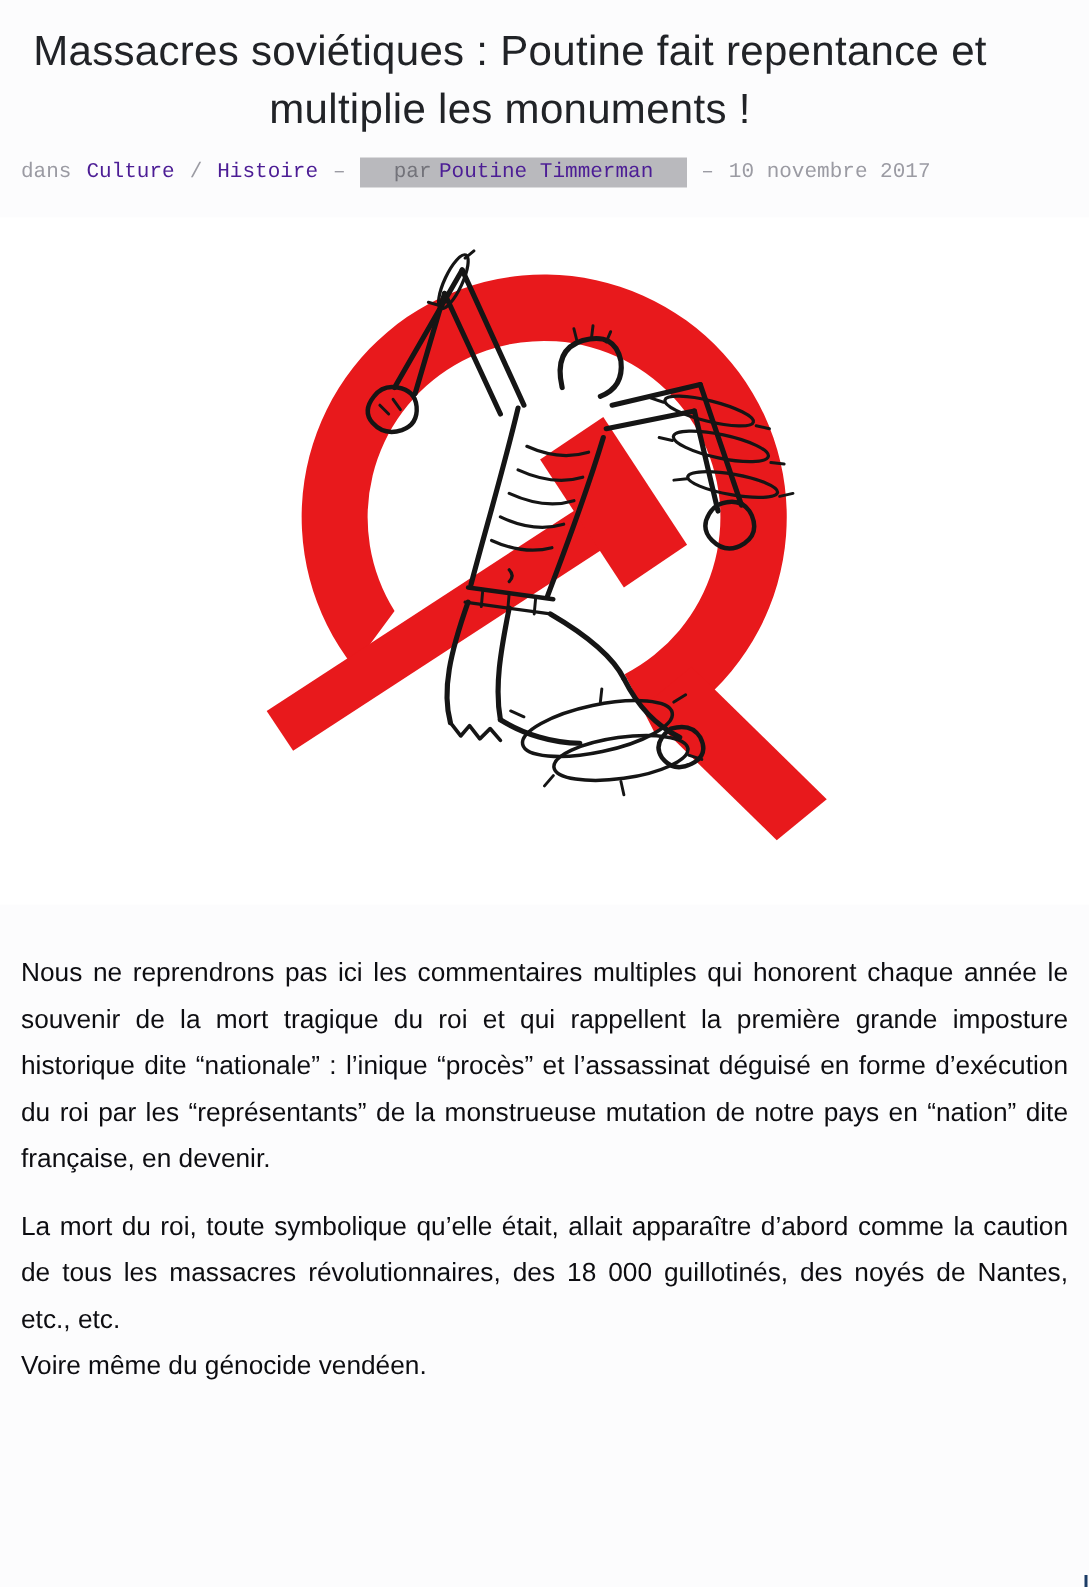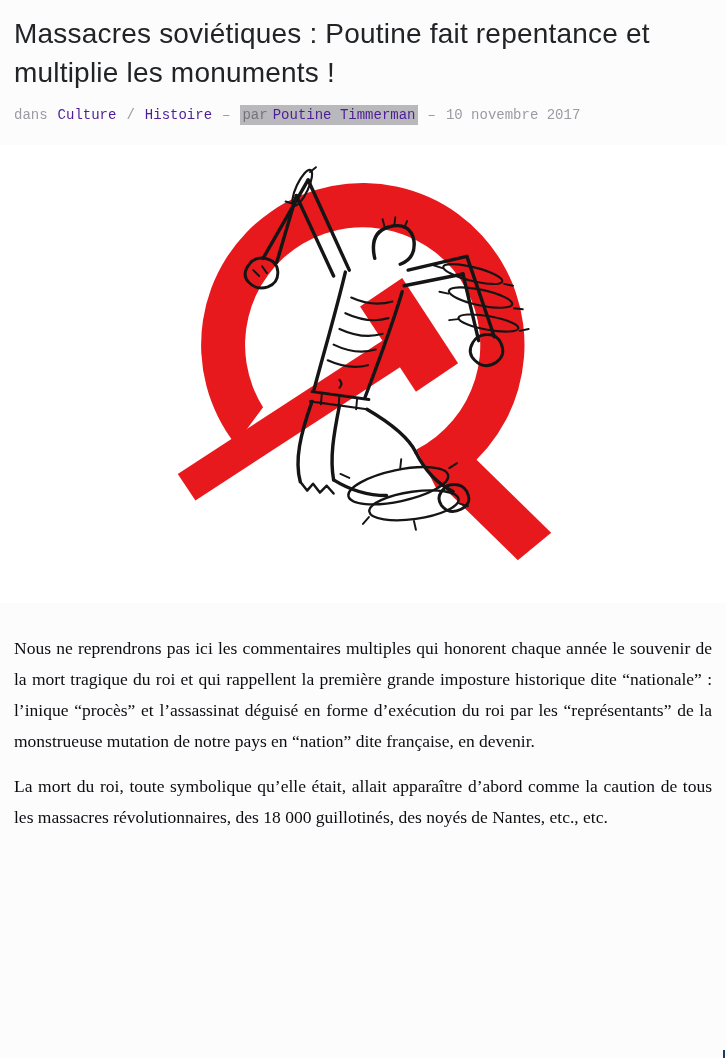--- a/index.html
+++ b/index.html
@@ -15,52 +15,53 @@
   .page { width: 100%; height: 100%; position: relative; }
 
   h1.title {
     margin: 14px 14px 0;
     max-width: 652px;
     font-size: 28px;
     line-height: 39px;
     font-weight: 400;
     color: #212327;
     letter-spacing: 0.2px;
+    text-align: center;
   }
 
   .meta {
     margin: 13px 14px 0;
     font-size: 14px;
     color: #9b9ba3;
     display: flex;
     align-items: center;
     gap: 10px;
     white-space: nowrap;
     font-family: Liberation Mono, monospace;
   }
   .meta .lnk { color: #4c1d95; text-decoration: none; cursor: pointer; }
   .author-chip {
     background: #b9b9bd;
-    padding: 2px 2px;
+    padding: 2px 22px;
     display: inline-flex;
     gap: 5px;
     align-items: center;
   }
   .author-chip .by { color: #73737a; }
 
   figure.illustration {
     margin: 20px 0 0;
     display: flex;
     justify-content: center;
     background: #ffffff;
   }
 
   section.body-text {
     margin: 30px 14px 0;
-    font-family: Liberation Serif, serif;
+    font-family: Liberation Sans, sans-serif;
     font-size: 17.5px;
     line-height: 31px;
     color: #0d0d11;
     text-align: justify;
   }
   section.body-text p { margin: 0; }
   section.body-text p.gap-after { margin-bottom: 14px; }
   .edge-line {
     position: absolute; right: 1px; bottom: 0;
     width: 2px; height: 22px; background: #1c3c66;
@@ -144,17 +145,18 @@
         <ellipse stroke-width="2.4" cx="236" cy="344" rx="52" ry="16" transform="rotate(-12 236 344)"></ellipse>
         <ellipse stroke-width="2.4" cx="252" cy="364" rx="46" ry="14" transform="rotate(-8 252 364)"></ellipse>
         <path stroke-width="2" d="M 186 336 l -9 -4 M 288 326 l 8 -5 M 206 376 l -6 7 M 298 362 l 9 3 M 238 326 l 1 -9 M 252 380 l 2 9"></path>
       </g>
     </svg>
   </figure>
 
   <section class="body-text">
     <p class="gap-after">Nous ne reprendrons pas ici les commentaires multiples qui honorent chaque année le souvenir de la mort tragique du roi et qui rappellent la première grande imposture historique dite “nationale” : l’inique “procès” et l’assassinat déguisé en forme d’exécution du roi par les “représentants” de la monstrueuse mutation de notre pays en “nation” dite française, en devenir.</p>
     <p>La mort du roi, toute symbolique qu’elle était, allait apparaître d’abord comme la caution de tous les massacres révolutionnaires, des 18 000 guillotinés, des noyés de Nantes, etc., etc.</p>
+    <p>Voire même du génocide vendéen.</p>
   </section>
 
   <div class="edge-line"></div>
 
 </main>
 
 </body></html>

